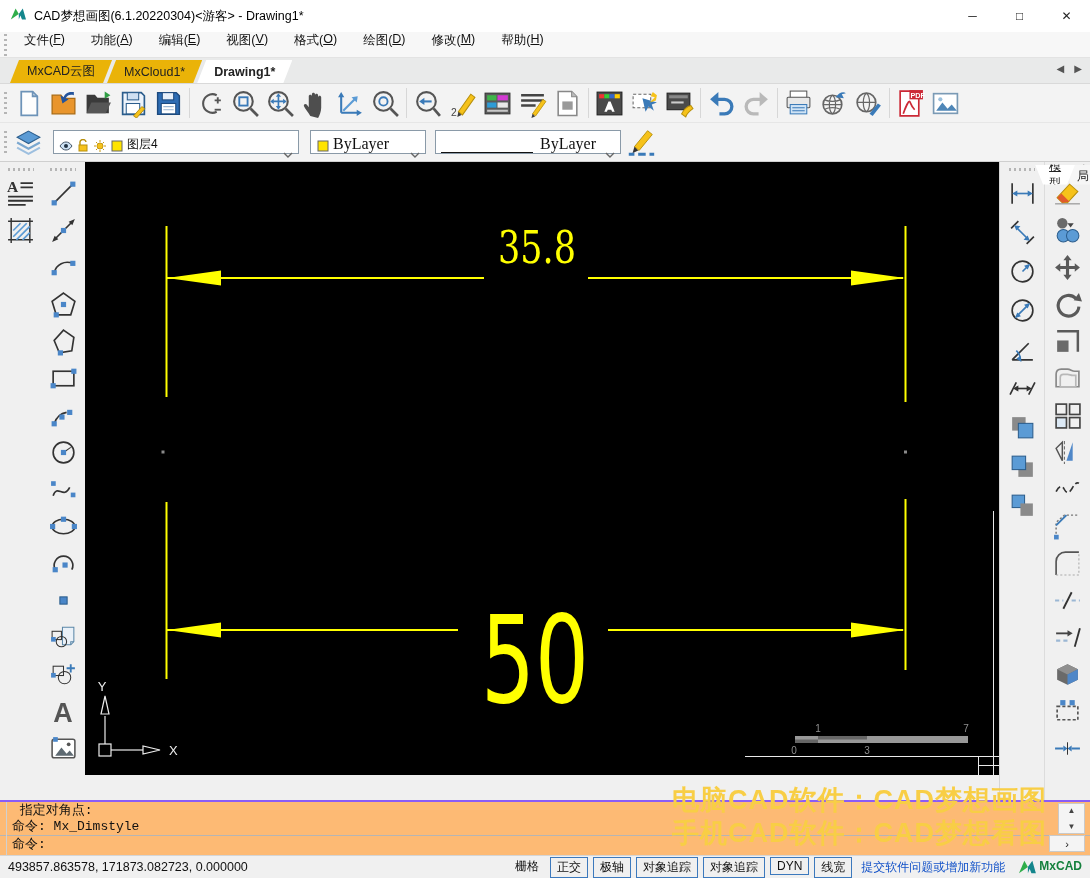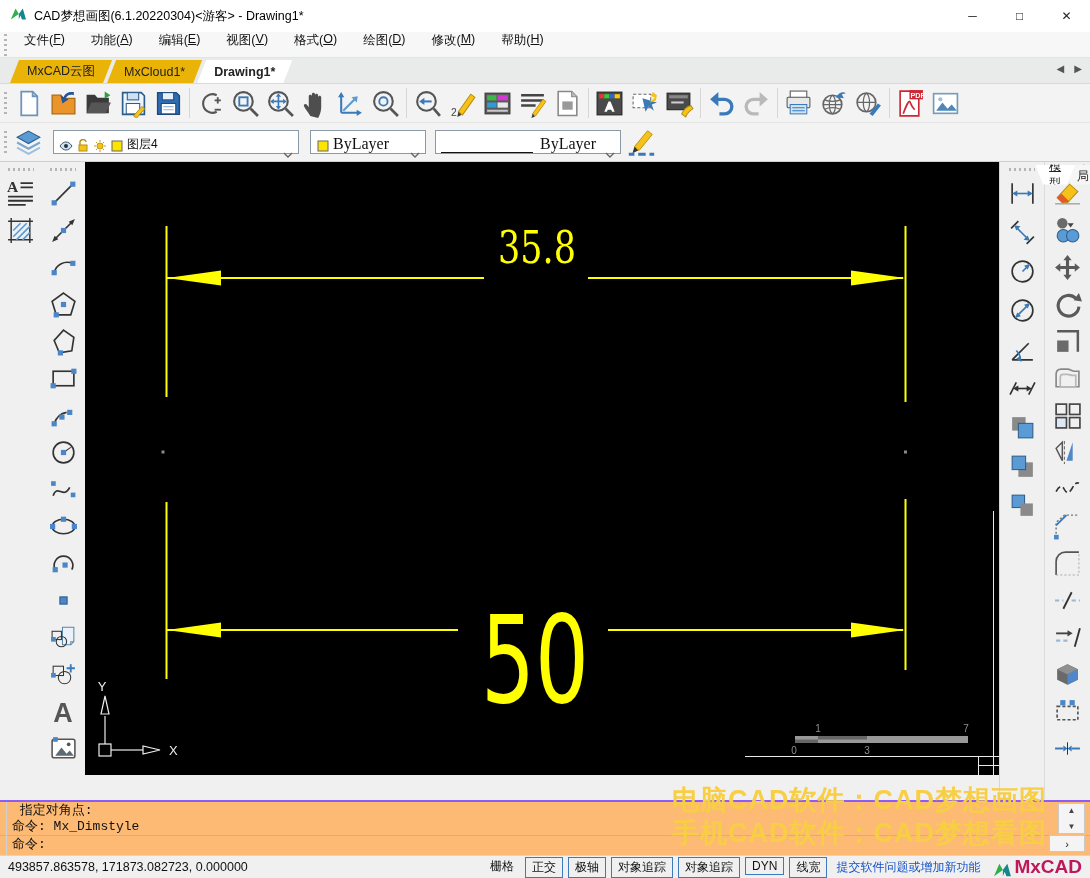--- a/index.html
+++ b/index.html
@@ -53,21 +53,21 @@
 .cmdhist{height:34px;padding:1px 0 0 12px;border-bottom:1px solid #b5b5b5}
 .cmdhist div{line-height:16px;white-space:pre}
 .cmdprompt{line-height:18px;padding-left:12px}
 .cmdscroll{position:absolute;right:5px;top:1px;width:27px;height:31px;border:1px solid #c9c9c9;background:#f4f4f4;display:flex;flex-direction:column;align-items:center;justify-content:space-between;padding:2px 0;font-size:8px;color:#444;font-family:"Liberation Sans",sans-serif}
 .cmdexpand{position:absolute;right:5px;bottom:3px;width:36px;height:17px;border:1px solid #c9c9c9;background:#f4f4f4;display:flex;align-items:center;justify-content:center;font-size:11px;color:#222;font-family:"Liberation Sans",sans-serif}
 .statusbar{height:23px;background:#f0f0f0;border-top:1px solid #d5d5d5;display:flex;align-items:center;font-size:12.5px;padding:0 8px;gap:5px;color:#111}
 .toggles{margin-left:auto;display:flex;gap:5px;align-items:flex-start}
 .toggle{font-size:12px;padding:1px 6px}
 .toggle.bordered{border:1px solid #3c79bd}
 .slink{color:#1352c8;font-size:12px;margin-left:4px}
-.brand{display:flex;align-items:flex-end;gap:3px;font-size:19px;color:#be185d;font-weight:bold;margin-left:8px}
+.brand{display:flex;align-items:flex-start;gap:3px;font-size:12px;color:#15803d;font-weight:bold;margin-left:8px}
 .watermark{position:absolute;left:672px;top:784px;z-index:50;font-weight:bold;font-size:27px;line-height:33px;color:#f8ce45;white-space:nowrap;letter-spacing:1px}
 </style>
 </head>
 <body>
 
 <div class="app">
   <div class="titlebar">
     <span class="applogo"><svg width="16" height="16" viewBox="0 0 20 18">
           <path d="M1 16L7 2l4 7z" fill="#2fae4a"></path>
           <path d="M11 9l5-7 4 14h-5l-2-5-2 5z" fill="#14868c"></path>

